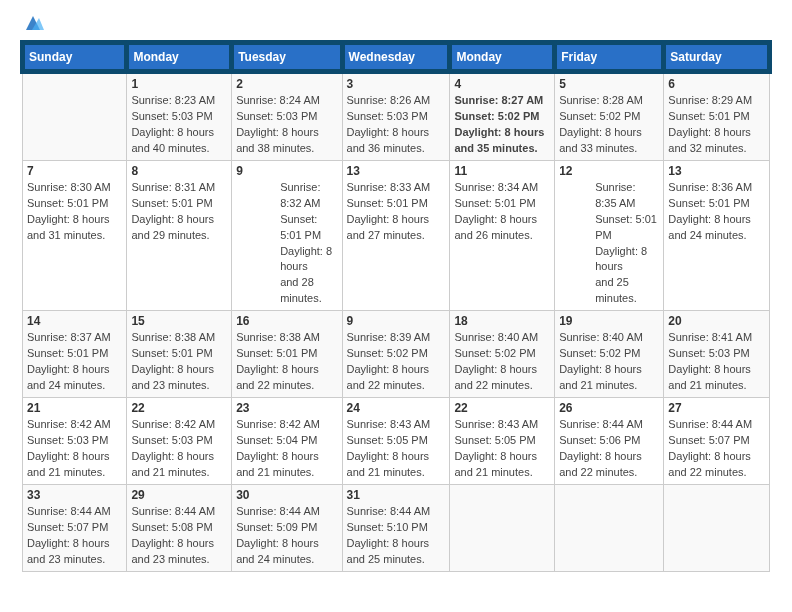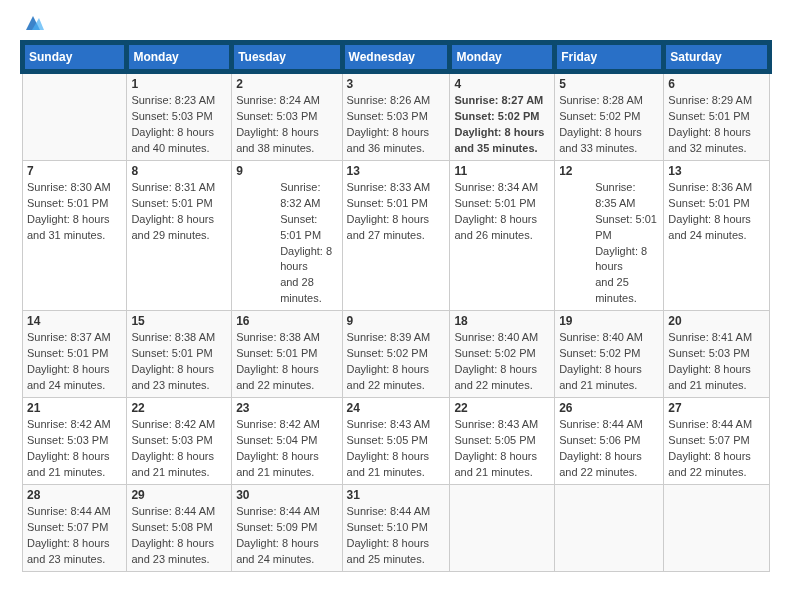--- a/index.html
+++ b/index.html
@@ -329,21 +329,21 @@
           <td>
             <span class="day-number">27</span>
             <div class="day-info" style="white-space: pre-line;">Sunrise: 8:44 AM
 Sunset: 5:07 PM
 Daylight: 8 hours
 and 22 minutes.</div>
           </td>
         </tr>
         <tr>
           <td>
-            <span class="day-number">28</span>
+            <span class="day-number">33</span>
             <div class="day-info" style="white-space: pre-line;">Sunrise: 8:44 AM
 Sunset: 5:07 PM
 Daylight: 8 hours
 and 23 minutes.</div>
           </td>
           <td>
             <span class="day-number">29</span>
             <div class="day-info" style="white-space: pre-line;">Sunrise: 8:44 AM
 Sunset: 5:08 PM
 Daylight: 8 hours

